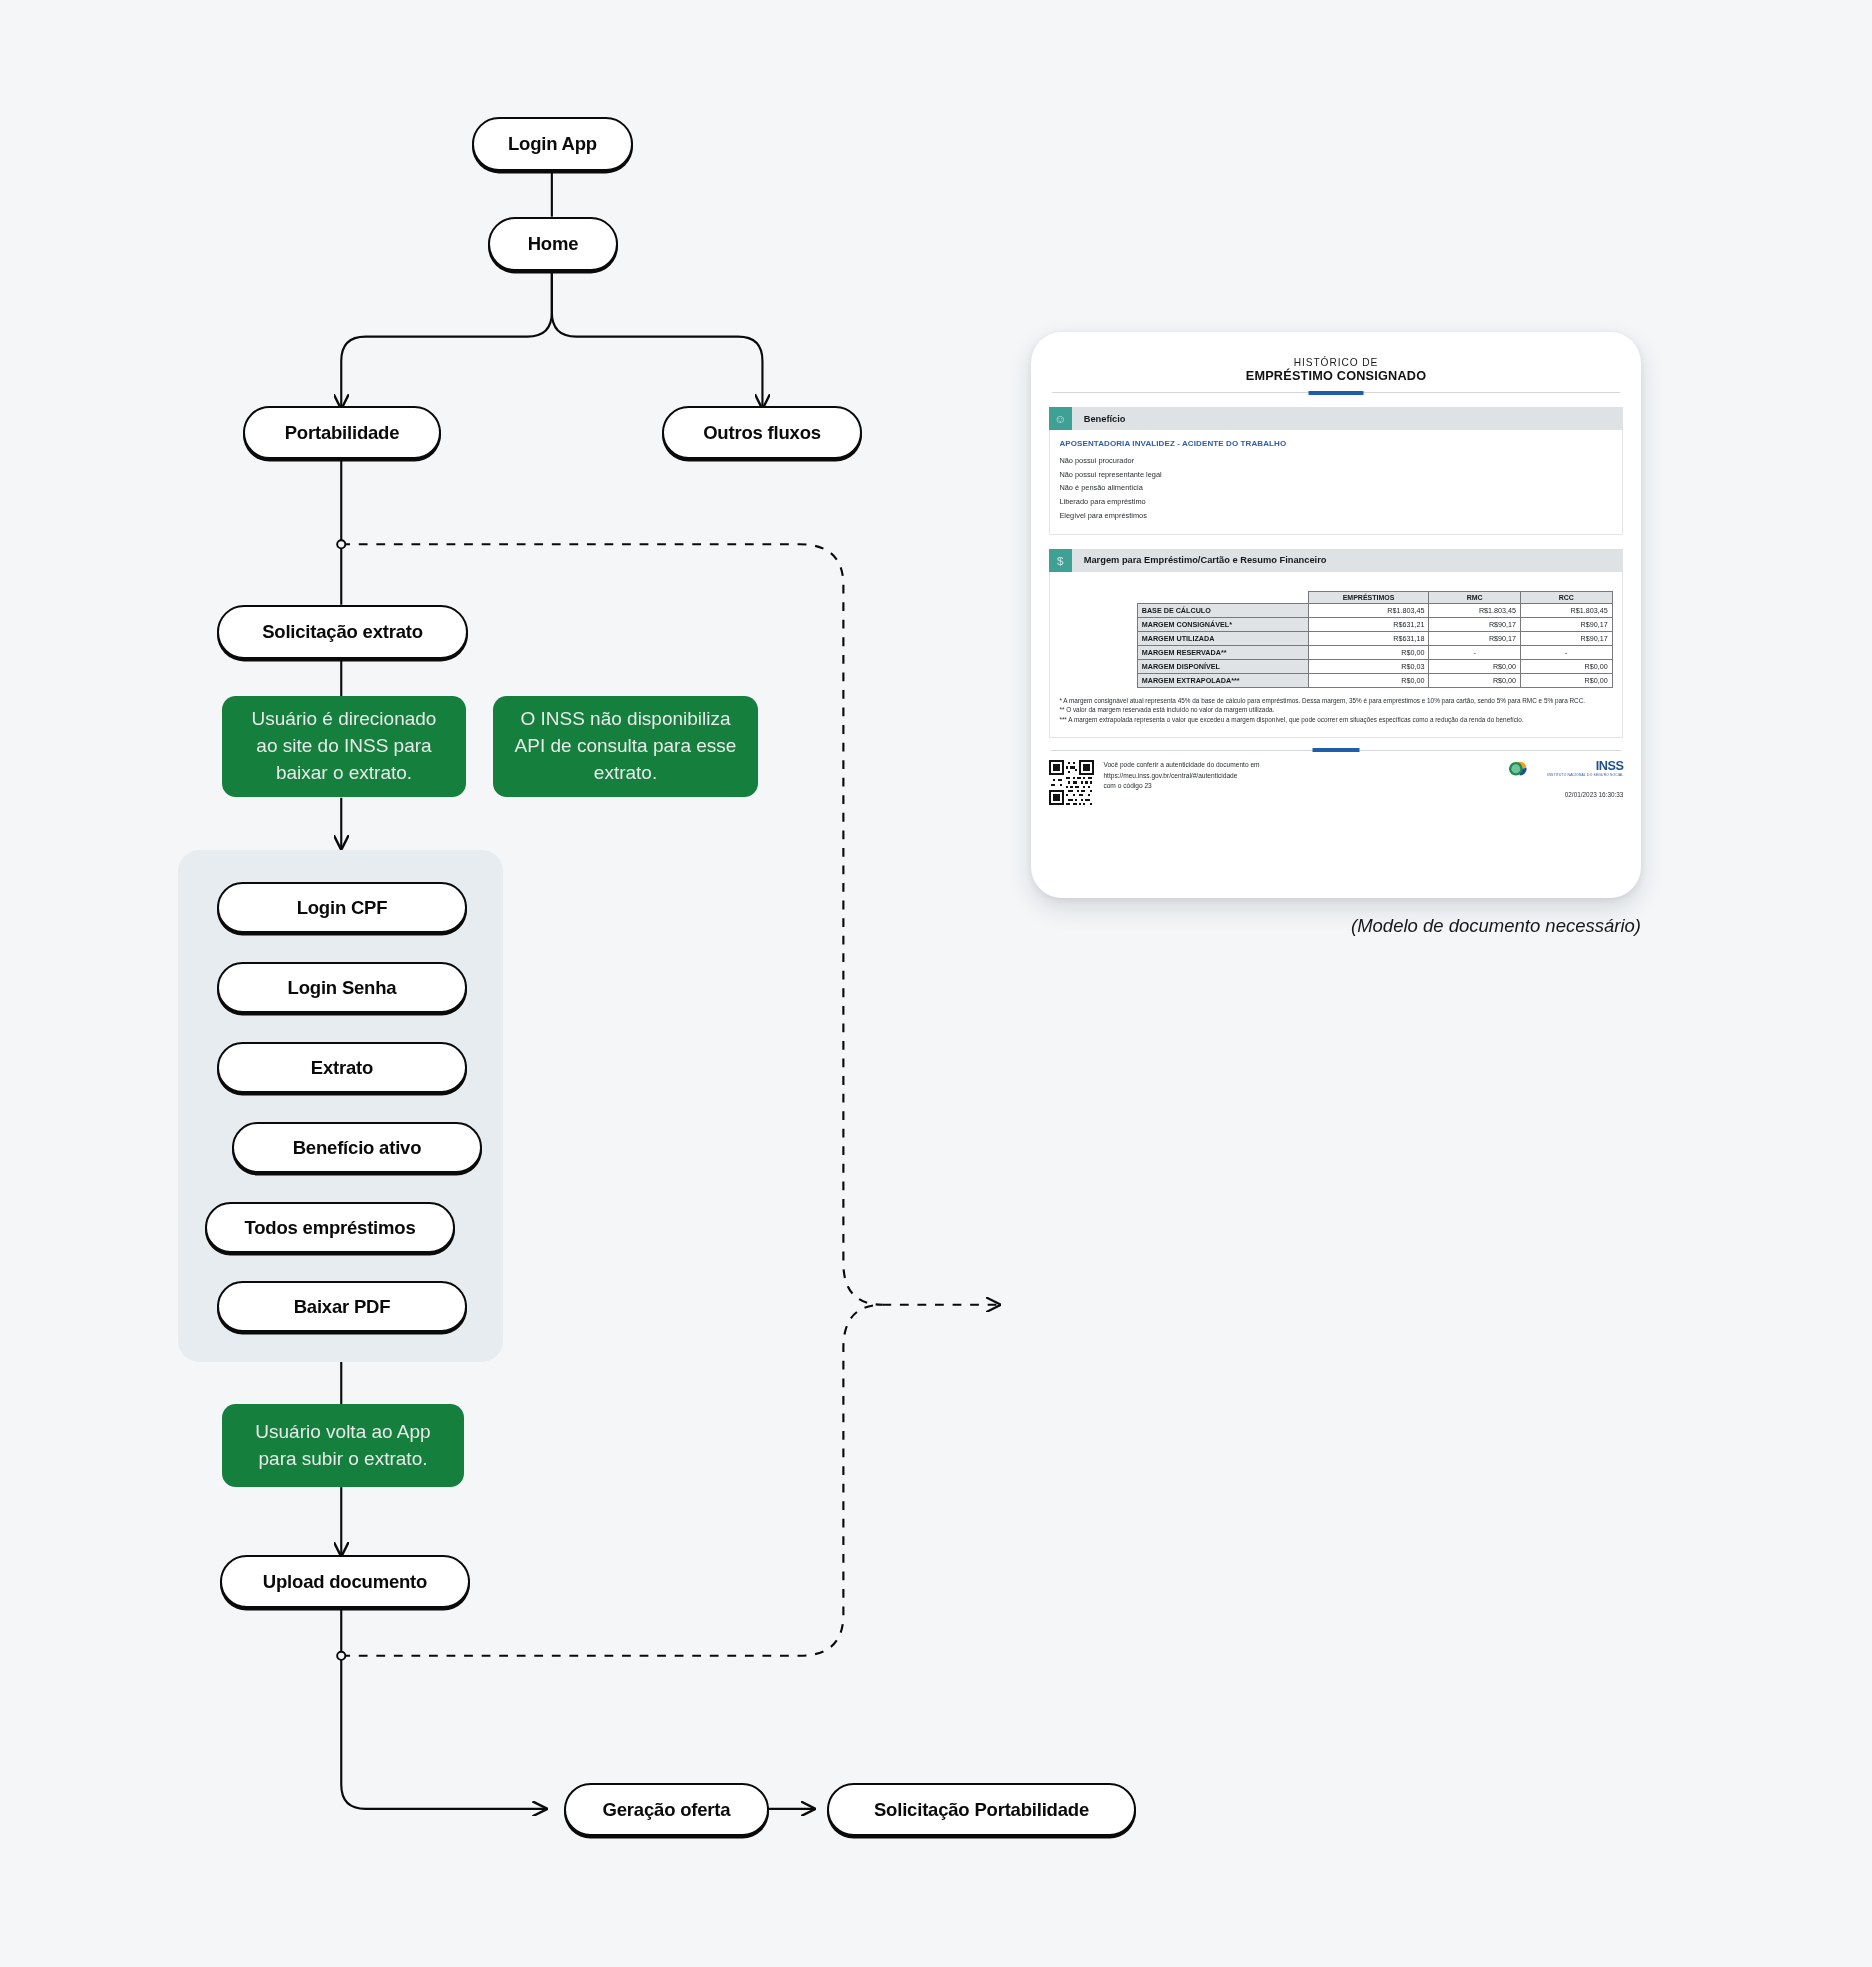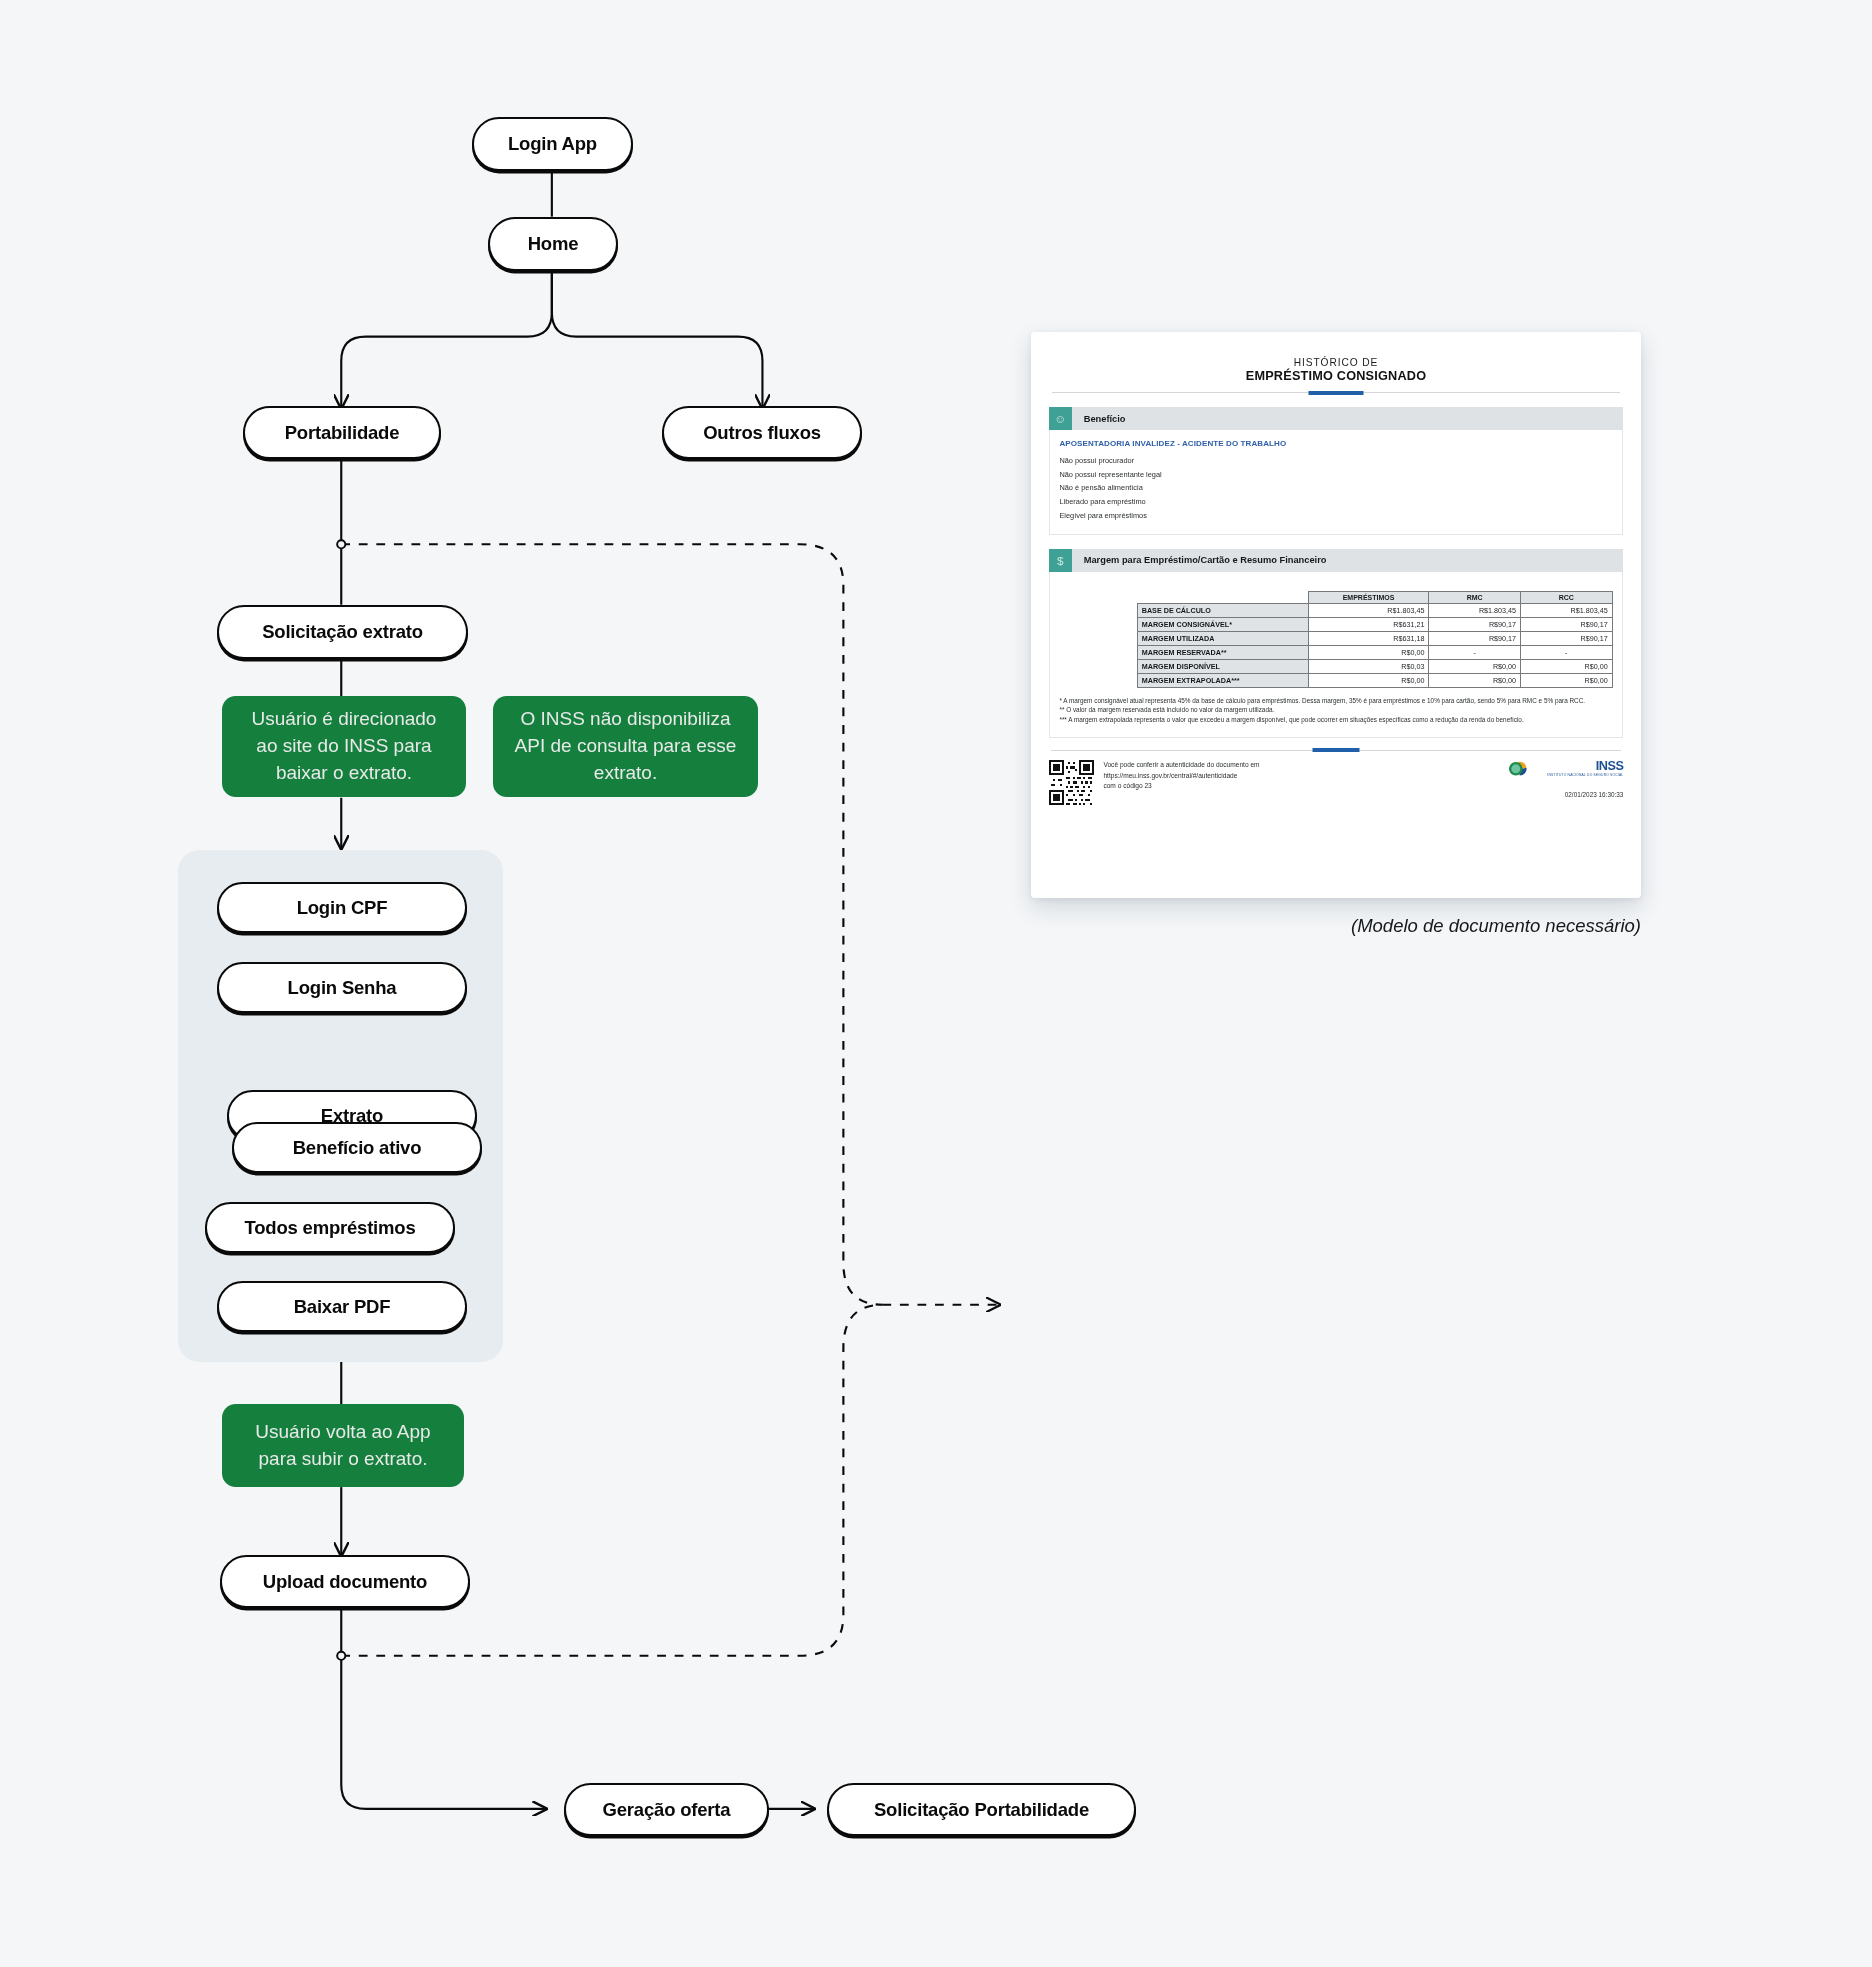--- a/index.html
+++ b/index.html
@@ -79,21 +79,21 @@
     font-size: 30px;
     line-height: 1.18;
     font-weight: 400;
     color: #24282c;
     letter-spacing: -0.4px;
   }
   
   .doc-card {
     position: absolute;
     background: #ffffff;
-    border-radius: 4px;
+    border-radius: 31px;
     box-shadow: 0 9.8px 25px rgba(30,40,60,0.14), 0 2px 5.9px rgba(30,40,60,0.08);
     overflow: hidden;
   }
   .doc-inner { position: absolute; inset: 0; padding: 13.7px 17.6px; }
   .doc-title-wrap { text-align: center; padding-top: 11.7px; }
   .doc-title-small {
     font-size: 10.2px; color: #1c1c1c; letter-spacing: 0.9px;
   }
   .doc-title-big {
     font-size: 12.7px; font-weight: bold; color: #111; letter-spacing: 0.2px;
@@ -256,21 +256,21 @@
   <div class="pill" style="left:217px; top:605px; width:251px; height:54px;">
     <span>Solicitação extrato</span>
   </div>
 
   <div class="pill" style="left:217px; top:882px; width:250px; height:51px;">
     <span>Login CPF</span>
   </div>
   <div class="pill" style="left:217px; top:962px; width:250px; height:51px;">
     <span>Login Senha</span>
   </div>
-  <div class="pill" style="left:227px; top:1042px; width:250px; height:51px;margin-top:48px;">
+  <div class="pill" style="left:217px; top:1042px; width:250px; height:51px;">
     <span>Extrato</span>
   </div>
   <div class="pill" style="left:232px; top:1122px; width:250px; height:51px;">
     <span>Benefício ativo</span>
   </div>
   <div class="pill" style="left:205px; top:1202px; width:250px; height:51px;">
     <span>Todos empréstimos</span>
   </div>
   <div class="pill" style="left:217px; top:1281px; width:250px; height:51px;">
     <span>Baixar PDF</span>

